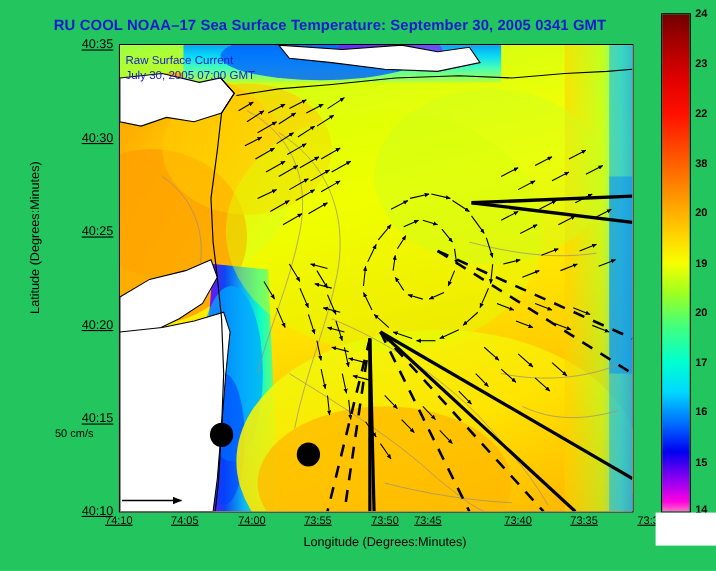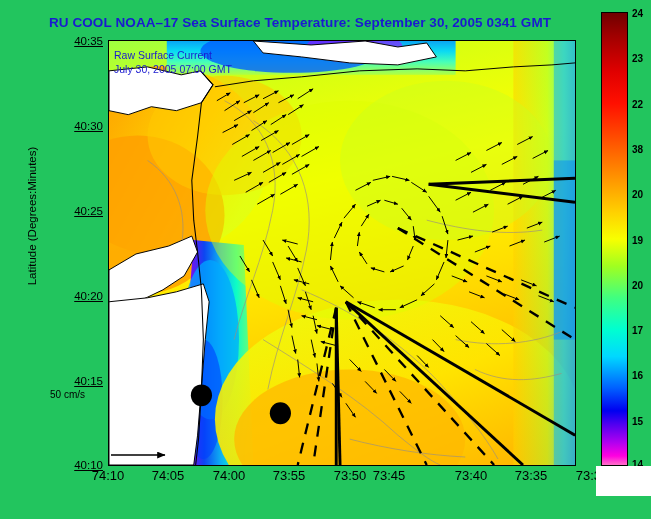--- a/index.html
+++ b/index.html
@@ -24,22 +24,22 @@
   
   #annot{position:absolute;left:5px;top:7px;color:#1a1ad0;font-size:10.5px;
          line-height:14px;z-index:40;white-space:nowrap;}
 
   
   #scalebar{position:absolute;left:-50px;top:0;z-index:40;}
   #scalelbl{position:absolute;left:50px;top:389px;color:#000;font-size:10px;
             z-index:41;white-space:nowrap;}
 
   
-  .xtick{position:absolute;top:468px;font-size:13px;color:#000;
-         transform:translateX(-50%);white-space:nowrap;}
+  .xtick{position:absolute;top:468px;font-size:10px;color:#000;
+         transform:translateX(-50%);white-space:nowrap;text-decoration:underline;}
   .ytick{position:absolute;left:103px;font-size:11.5px;color:#000;
          transform:translate(-100%,-50%);white-space:nowrap;text-decoration:underline;}
   #xlabel{position:absolute;left:108px;top:487px;width:484px;text-align:center;
           font-size:11.5px;color:#000;}
   #ylabel{position:absolute;left:-98px;top:210px;width:260px;text-align:center;
           font-size:11.5px;color:#000;transform:rotate(-90deg);
           transform-origin:50% 50%;}
 
   
   #cbar{position:absolute;left:601px;top:12px;width:27px;height:454px;
@@ -338,20 +338,21 @@
 
   <div>
     <div class="ytick" style="top:41px">40:35</div>
     <div class="ytick" style="top:126px">40:30</div>
     <div class="ytick" style="top:211px">40:25</div>
     <div class="ytick" style="top:296px">40:20</div>
     <div class="ytick" style="top:381px">40:15</div>
     <div class="ytick" style="top:465px">40:10</div>
   </div>
 
+  <div id="xlabel">Longitude (Degrees:Minutes)</div>
   <div id="ylabel">Latitude (Degrees:Minutes)</div>
 
   <div id="cbar">
     <svg width="100%" height="100%" viewBox="0 0 27 454" preserveAspectRatio="none">
       <defs>
         <linearGradient id="cg" x1="0" y1="0" x2="0" y2="1">
           <stop offset="0%" stop-color="#700000"></stop>
           <stop offset="5%" stop-color="#a00000"></stop>
           <stop offset="13%" stop-color="#e00000"></stop>
           <stop offset="20%" stop-color="#ff1000"></stop>

